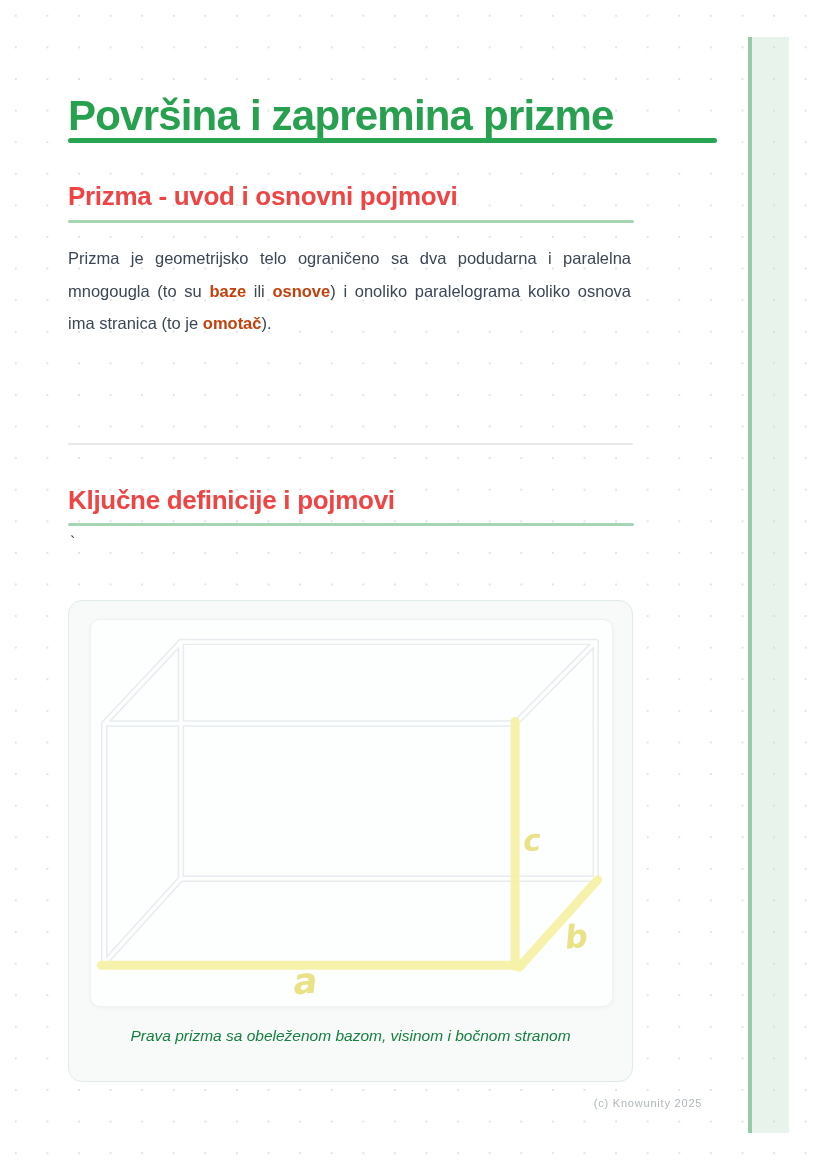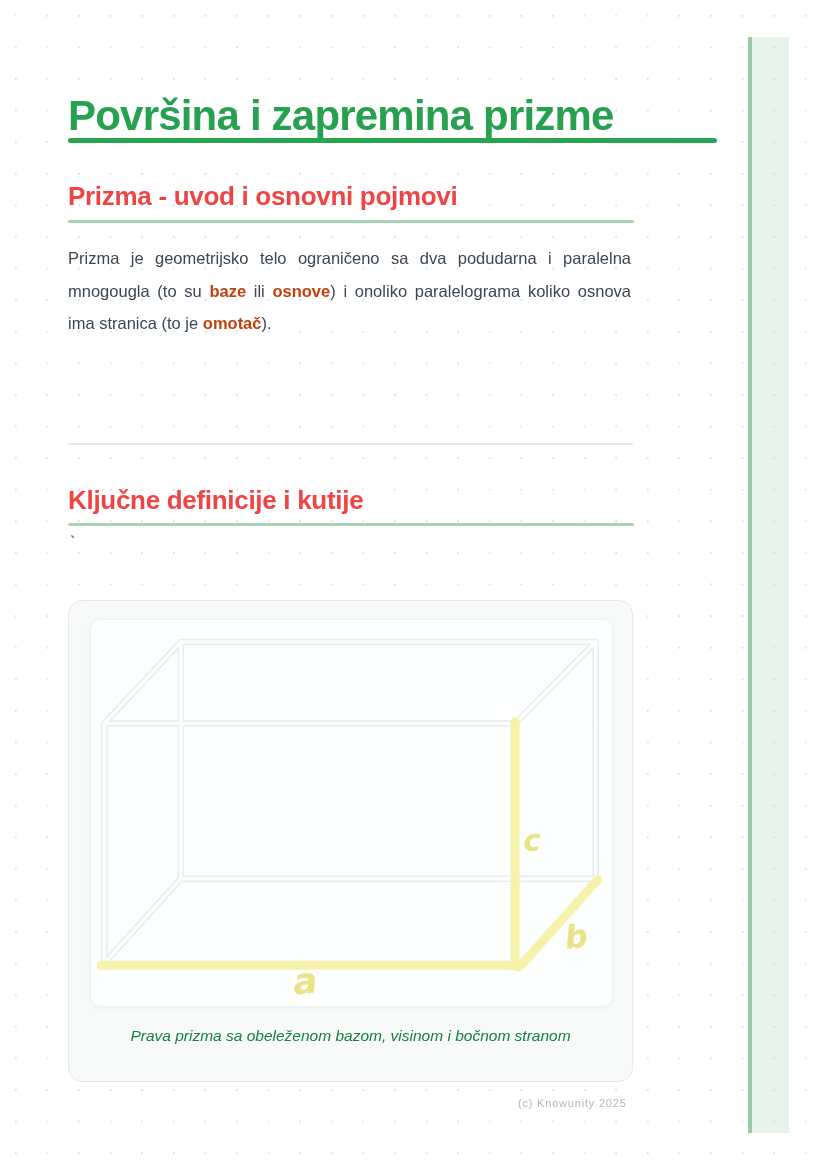--- a/index.html
+++ b/index.html
@@ -104,21 +104,21 @@
     position: absolute; left: 0; right: 0; top: 426px;
     text-align: center;
     font-style: italic;
     font-size: 15.5px;
     color: #15803d;
   }
 
   .footer-credit {
     position: absolute; top: 1097px; right: 50px;
     width: 260px;
-    text-align: left;
+    text-align: center;
     font-size: 11px;
     letter-spacing: 0.8px;
     color: #b0b7bd;
     z-index: 3;
   }
 </style>
 </head>
 <body>
 
 <div class="stripe"></div>
@@ -129,21 +129,21 @@
   <div class="title-rule"></div>
 
   <h2 class="section-heading" id="h2-intro">Prizma - uvod i osnovni pojmovi</h2>
   <div class="light-rule" id="rule-intro"></div>
 
   <p class="body-text" id="para-1"><span>Prizma je geometrijsko telo ograničeno sa dva podudarna i paralelna mnogougla (to su </span><strong>baze</strong><span> ili </span><strong>osnove</strong><span>) i onoliko paralelograma koliko osnova ima stranica (to je </span><strong>omotač</strong><span>).</span></p>
 
 
   <div class="divider"></div>
 
-  <h2 class="section-heading" id="h2-defs">Ključne definicije i kutije</h2>
+  <h2 class="section-heading" id="h2-defs">Ključne definicije i pojmovi</h2>
   <div class="light-rule" id="rule-defs"></div>
 
   <span class="stray">`</span>
 
   <figure class="figure-card">
     <div class="figure-inner">
       <svg viewBox="0 0 523 388">
 
         <path class="prism-gray-outer" d="M13 104 L90 22 M90 22 L507 22 M426 104 L507 22 M13 104 L426 104 M13 104 L13 345 M90 22 L90 260 M13 345 L90 260 M90 260 L507 260 M507 22 L507 260"></path>
         <path class="prism-gray-inner" d="M13 104 L90 22 M90 22 L507 22 M426 104 L507 22 M13 104 L426 104 M13 104 L13 345 M90 22 L90 260 M13 345 L90 260 M90 260 L507 260 M507 22 L507 260"></path>

